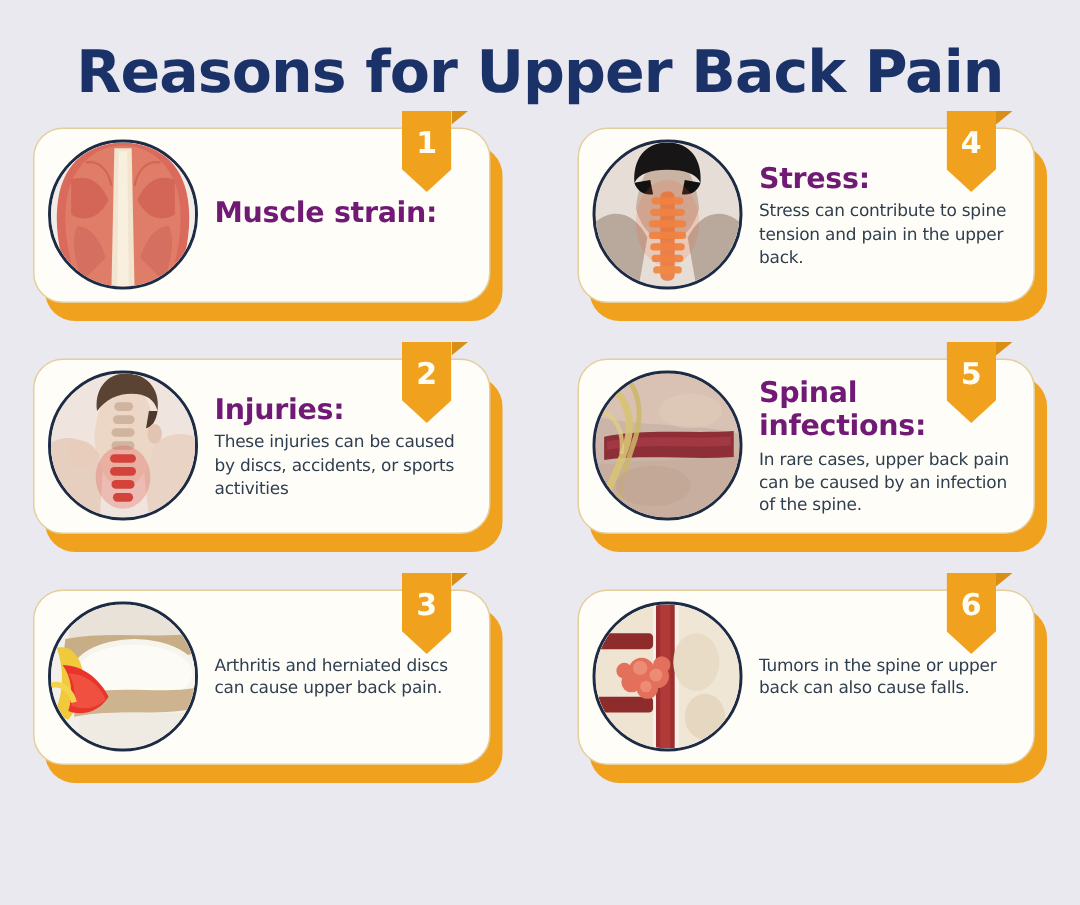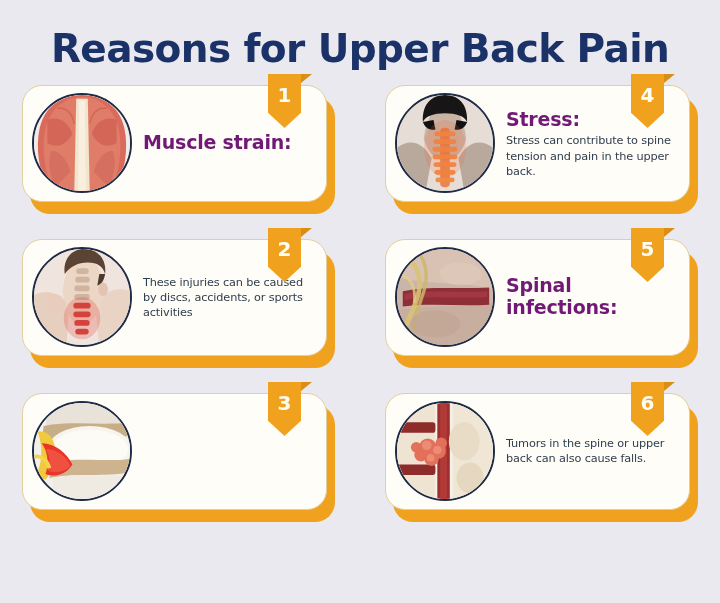--- a/index.html
+++ b/index.html
@@ -252,20 +252,21 @@
             <g fill="#d1453c">
               <rect x="41" y="56" width="18" height="6" rx="3"></rect>
               <rect x="41" y="65" width="18" height="6" rx="3"></rect>
               <rect x="42" y="74" width="16" height="6" rx="3"></rect>
               <rect x="43" y="83" width="14" height="6" rx="3"></rect>
             </g>
             <ellipse cx="50" cy="72" rx="19" ry="22" fill="#e04038" opacity="0.25"></ellipse>
           </svg>
         </div>
         <div class="card-text">
+          <div class="card-heading">Injuries:</div>
           <div class="card-body">These injuries can be caused by discs, accidents, or sports activities</div>
         </div>
       </div>
       <div class="badge">
         <div class="ribbon"></div>
         <div class="fold"></div>
         <div class="num">2</div>
       </div>
     </div>
 
@@ -281,20 +282,21 @@
             <path d="M8 47 C36 42 64 46 94 44 L94 50 C64 52 36 48 8 53 Z" fill="#a83c45" opacity="0.8"></path>
             <path d="M10 10 C22 16 26 32 22 48 C18 62 12 72 8 84" stroke="#d8c374" stroke-width="5" fill="none" opacity="0.9"></path>
             <path d="M24 6 C32 18 32 34 26 50 C22 62 18 74 16 88" stroke="#cbb668" stroke-width="3.5" fill="none" opacity="0.85"></path>
             <path d="M2 26 C14 28 20 40 18 56" stroke="#e0cd84" stroke-width="3" fill="none" opacity="0.8"></path>
             <ellipse cx="66" cy="26" rx="22" ry="12" fill="#e0c9b9" opacity="0.6"></ellipse>
             <ellipse cx="40" cy="78" rx="26" ry="14" fill="#bfa292" opacity="0.6"></ellipse>
           </svg>
         </div>
         <div class="card-text">
           <div class="card-heading">Spinal infections:</div>
+          <div class="card-body">In rare cases, upper back pain can be caused by an infection of the spine.</div>
         </div>
       </div>
       <div class="badge">
         <div class="ribbon"></div>
         <div class="fold"></div>
         <div class="num">5</div>
       </div>
     </div>
 
     <div class="card-wrap">
@@ -309,20 +311,21 @@
             <ellipse cx="58" cy="48" rx="40" ry="20" fill="#fdfbf6"></ellipse>
             <path d="M18 62 C48 56 78 62 100 58 L100 72 C74 78 46 72 16 78 Z" fill="#cdb48e"></path>
             <path d="M20 78 C50 72 80 78 100 74 L100 100 L18 100 Z" fill="#f0ebe2"></path>
             <path d="M4 30 C14 28 20 36 22 46 C24 58 20 70 12 80 L2 76 C8 64 10 48 4 30 Z" fill="#f0c93c"></path>
             <path d="M8 42 C22 42 34 52 40 64 C34 74 22 78 12 74 C16 62 14 50 8 42 Z" fill="#e8342a"></path>
             <path d="M12 48 C24 48 34 56 38 66 C32 72 22 74 14 70 C18 62 16 54 12 48 Z" fill="#f05040"></path>
             <path d="M0 56 C8 54 14 60 16 68" stroke="#f4d44e" stroke-width="4" fill="none"></path>
           </svg>
         </div>
         <div class="card-text">
+          <div class="card-body">Arthritis and herniated discs can cause upper back pain.</div>
         </div>
       </div>
       <div class="badge">
         <div class="ribbon"></div>
         <div class="fold"></div>
         <div class="num">3</div>
       </div>
     </div>
 
     <div class="card-wrap">

